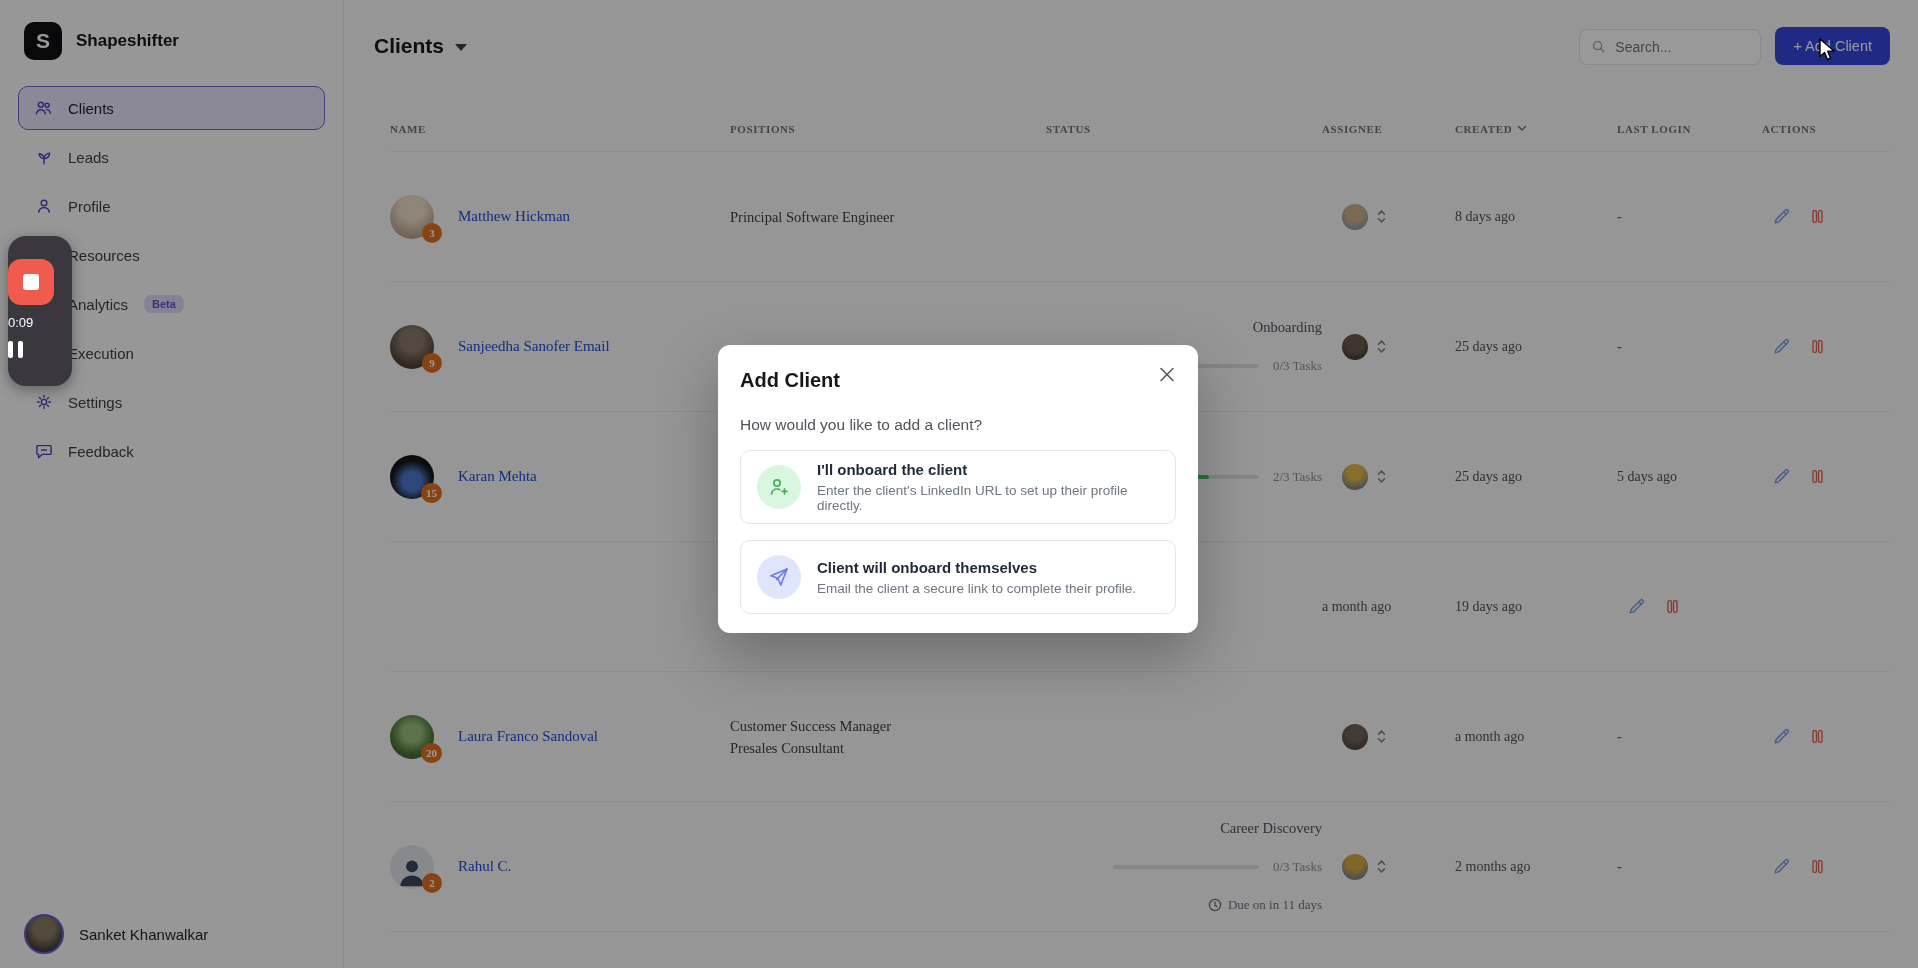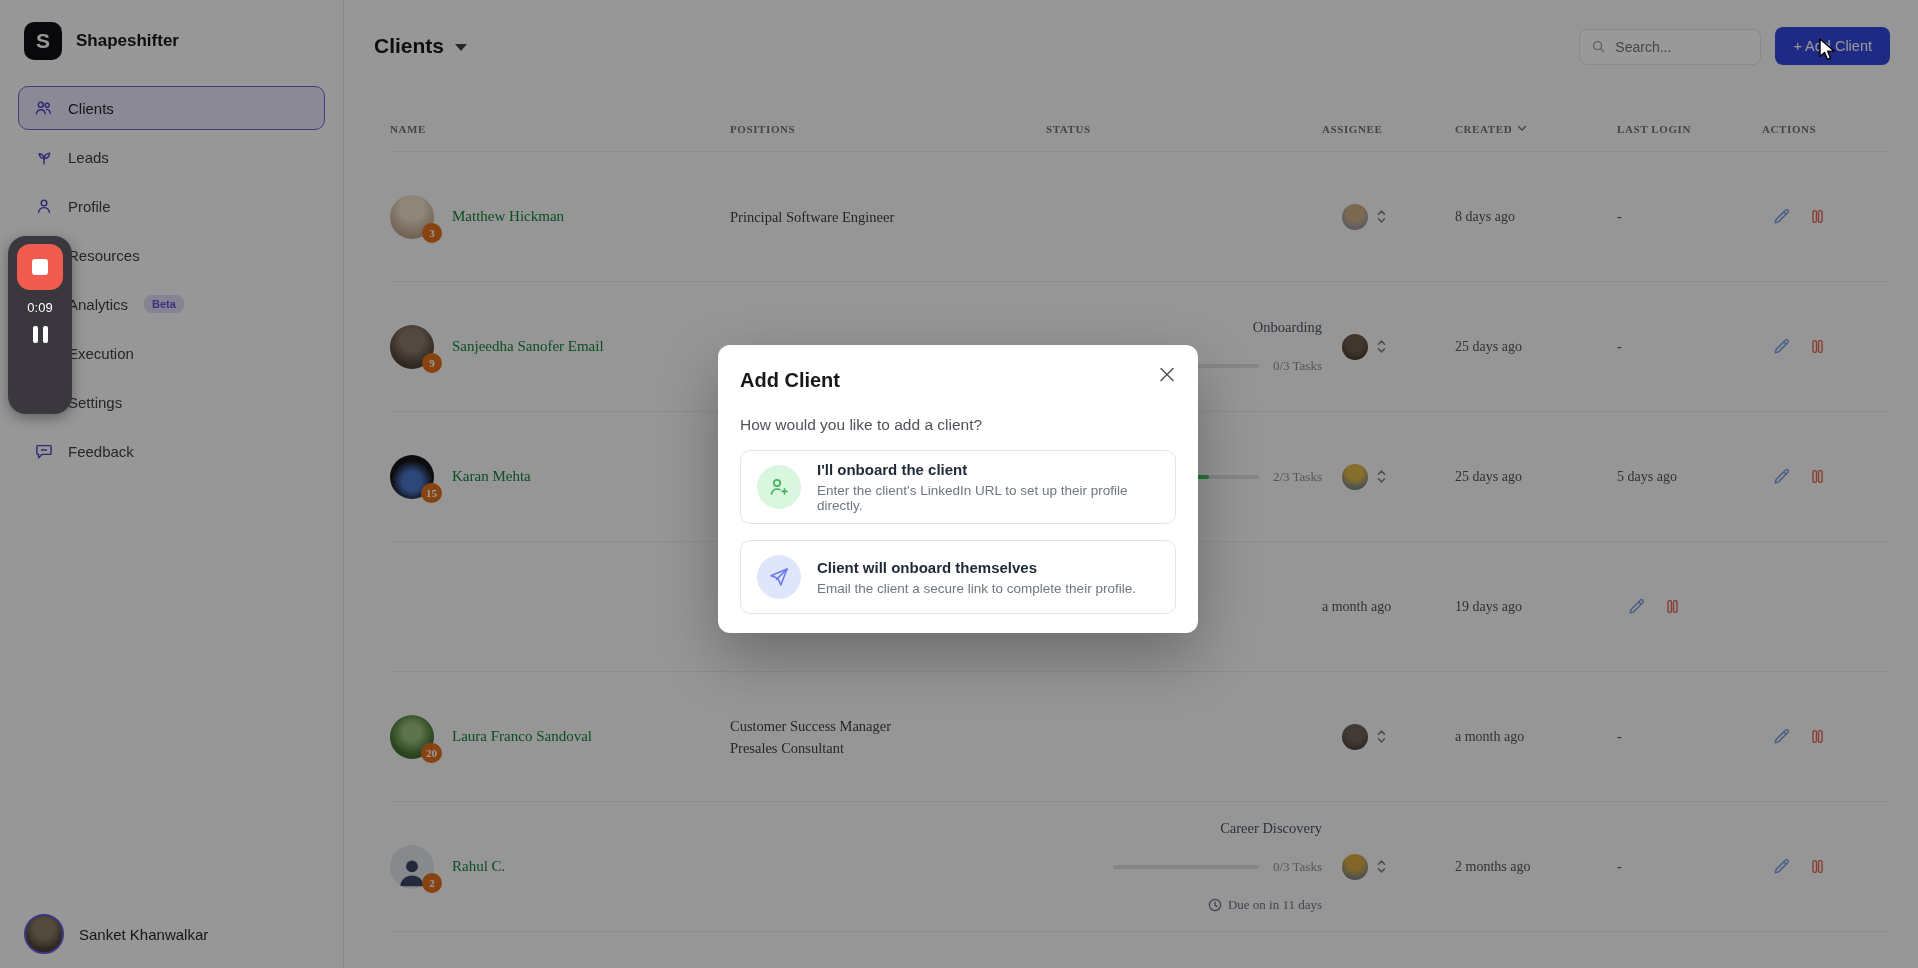--- a/index.html
+++ b/index.html
@@ -25,23 +25,23 @@
     stroke-linecap:round; stroke-linejoin:round; flex:none; }
   .beta { margin-left:2px; background:#dcd9f6; color:#5f55cf; font-size:11px; font-weight:700;
     padding:3px 8px; border-radius:8px; }
   .user { position:absolute; left:0; bottom:0; width:344px; display:flex; align-items:center;
     gap:15px; padding:16px 24px 14px; }
   .user-avatar { width:40px; height:40px; border-radius:50%; border:2px solid #6a5cd8;
     background:radial-gradient(circle at 50% 35%, #8a7a66 0 35%, #4a4238 70%, #2e2a24); }
   .user-name { font-size:15px; color:#27272a; }
 
   
-  .recorder { position:absolute; left:8px; top:236px; width:64px; height:178px;
+  .recorder { position:absolute; left:8px; top:236px; width:64px; height:150px;
     background:#3a383e; border-radius:18px; z-index:50; display:flex; flex-direction:column;
-    align-items:center; padding-top:8px; box-shadow:0 4px 14px rgba(0,0,0,.35); }
+    align-items:flex-start; padding-top:23px; box-shadow:0 4px 14px rgba(0,0,0,.35); }
   .stop-btn { width:46px; height:46px; border-radius:13px; background:#f15b4d;
     display:flex; align-items:center; justify-content:center; cursor:pointer; }
   .stop-sq { width:16px; height:16px; background:#fff; border-radius:3px; }
   .rec-time { color:#fff; font-size:13px; margin-top:10px; }
   .pause-btn { margin-top:11px; display:flex; gap:5px; cursor:pointer; }
   .pause-bar { width:5px; height:17px; background:#fff; border-radius:2px; }
 
   
   .main { position:absolute; left:344px; top:0; width:1574px; height:968px; }
   .main-header { height:106px; padding:24px 28px 0 30px; display:flex; align-items:flex-start; }
@@ -70,21 +70,21 @@
   .avatar44 { width:44px; height:44px; border-radius:50%; }
   .av1 { background:radial-gradient(circle at 50% 30%, #efe0cb 0 30%, #cdb7a0 60%, #a98f79); }
   .av2 { background:radial-gradient(circle at 50% 35%, #8c7a6a 0 30%, #57493d 65%, #332b24); }
   .av3 { background:radial-gradient(circle at 50% 60%, #4a77c9 0 28%, #17171b 60%, #0d0d10); }
   .av4 { background:radial-gradient(circle at 50% 30%, #d9bb9d 0 32%, #9a7b5f 62%, #3c312a); }
   .av5 { background:radial-gradient(circle at 50% 40%, #9cc07e 0 25%, #4e7a3a 60%, #2e4d22); }
   .av6 { background:#e3e5ea; display:flex; align-items:flex-end; justify-content:center; overflow:hidden; }
   .badge { position:absolute; right:-8px; bottom:-4px; min-width:20px; height:20px; padding:0 5px;
     border-radius:10px; background:#e2711d; color:#fff; font-size:11px; font-weight:700;
     display:flex; align-items:center; justify-content:center; }
-  .name-text { margin-left:18px; font-size:15px; color:#15803d; }
+  .name-text { margin-left:24px; font-size:15px; color:#1d4ed8; }
   .pos-cell { font-size:14.5px; color:#3f3f46; line-height:22px; }
   .status-cell { display:flex; flex-direction:column; gap:22px;align-items:flex-end; }
   .status-title { color:#4b5563; font-size:14.5px; }
   .status-line { display:flex; align-items:center; gap:14px; }
   .pbar { width:146px; height:4px; background:#dfdfe3; border-radius:2px; overflow:hidden; }
   .pfill { height:100%; background:#34c759; border-radius:2px; width:0; }
   .tasks { color:#8b8f98; font-size:13px; white-space:nowrap; }
   .due { display:flex; align-items:center; gap:6px; color:#6b7280; font-size:13px; }
   .assignee-cell { display:flex; align-items:center; gap:9px; padding-left:20px; cursor:pointer; }
   .avatar26 { width:26px; height:26px; border-radius:50%; flex:none; }

